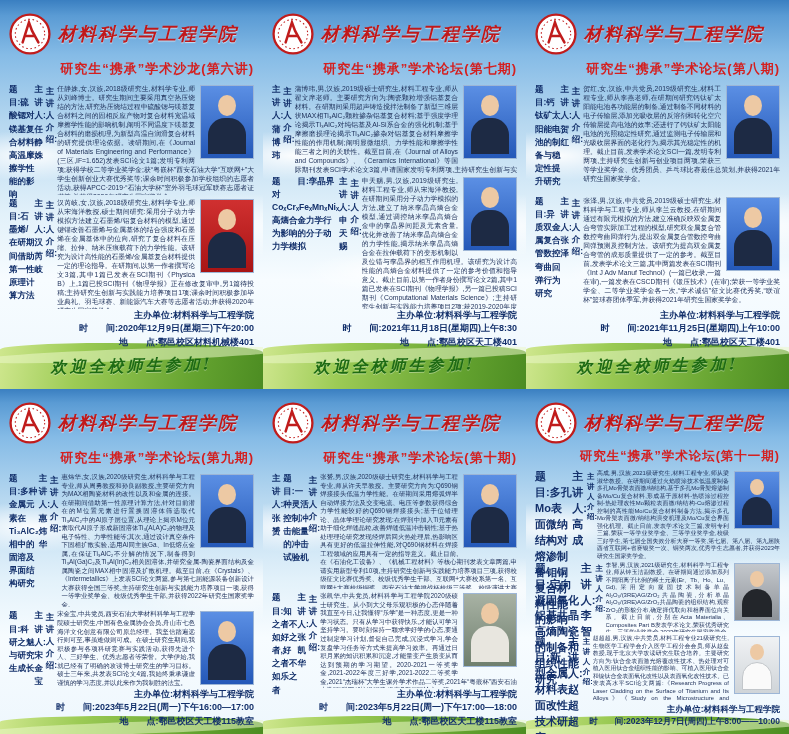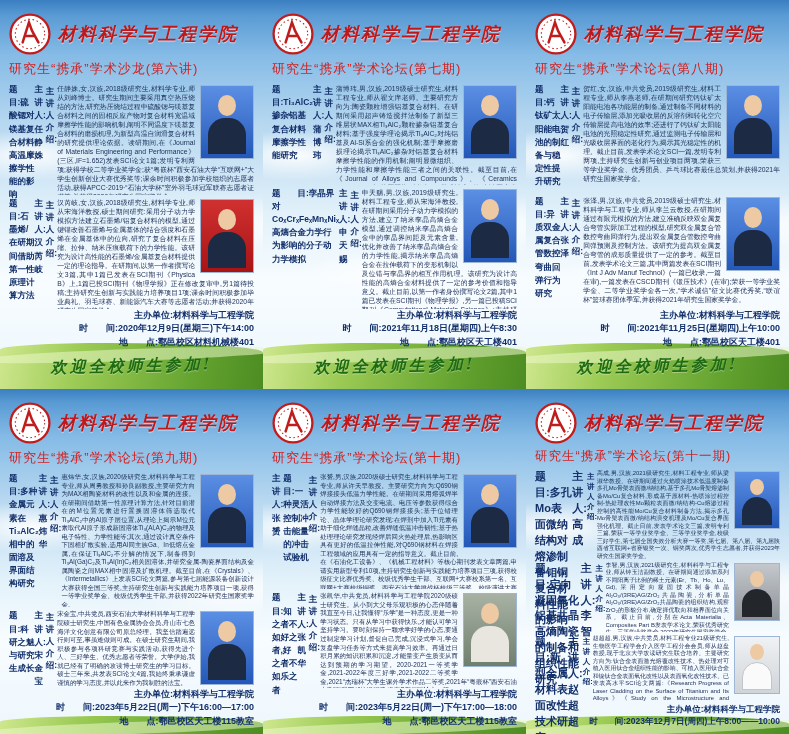--- a/index.html
+++ b/index.html
@@ -12,21 +12,21 @@
     background:
       radial-gradient(ellipse 130px 36px at 12% 40%, rgba(255,255,255,.95), rgba(255,255,255,0) 70%),
       radial-gradient(ellipse 160px 46px at 90% 58%, rgba(255,255,255,.85), rgba(255,255,255,0) 70%),
       radial-gradient(ellipse 110px 30px at 45% 70%, rgba(255,255,255,.8), rgba(255,255,255,0) 70%),
       linear-gradient(180deg,#3a7fc1 0%,#5a9bd4 4%,#85bbe6 14%,#b7d8f0 32%,#e2f1fa 55%,#f7fcff 72%,#eef7fd 100%);
   }
   .cell.bottom .poster{height:345px;}
   .p-header{display:flex;align-items:center;gap:7px;margin-top:13px;position:relative;z-index:2;}
   .logo{width:42px;height:42px;flex:0 0 42px;}
   .college{font-family:"DejaVu Serif",serif;font-weight:bold;font-style:italic;font-size:18px;color:#c0181a;letter-spacing:2px;white-space:nowrap;text-shadow:0 1px 1px rgba(255,255,255,.6);}
-  .series{text-align:left;color:#d41f1f;font-weight:normal;font-size:13px;letter-spacing:1px;margin:5px 0 3px;position:relative;z-index:2;}
+  .series{text-align:right;color:#d41f1f;font-weight:bold;font-size:13px;letter-spacing:1px;margin:5px 0 3px;position:relative;z-index:2;}
   .sec{position:relative;z-index:2;margin-top:2px;min-height:0;flex:1 1 auto;display:flex;}
   .line{font-size:8.5px;font-weight:bold;color:#13306b;line-height:1.55;}
   .introlab{font-size:8.5px;font-weight:bold;color:#13306b;margin-top:3px;}
   .intro{font-size:6.8px;color:#1a2c56;line-height:1.33;text-align:justify;margin-top:1px;overflow:hidden;flex:1 1 auto;min-height:0;}
   .photo{float:right;width:54px;height:74px;margin:1px 0 3px 5px;border:1px solid #9db6d6;position:relative;overflow:hidden;box-sizing:border-box;}
   .photo::before{content:"";display:block;width:18px;height:21px;border-radius:50%;background:#edc9a4;margin:9px auto 0;}
   .photo::after{content:"";display:block;width:38px;height:36px;border-radius:17px 17px 0 0;background:#1d2a44;margin:2px auto 0;}
   .ph-blue{background:linear-gradient(180deg,#5b8fe4,#2458b8);}
   .ph-red{background:linear-gradient(180deg,#d03030,#a81414);}
   .ph-outdoor{background:linear-gradient(180deg,#a8b2a4,#6f7f6e);}
@@ -79,21 +79,21 @@
         <div class="intro"><div class="photo ph-blue"></div><span>任静姝,女,汉族,2018级研究生,材料学专业,师从刘峰博士。研究生期间主要采用真空热压烧结的方法,研究热压烧结过程中硫酸锶与镁基复合材料之间的固相反应产物对复合材料宽温域摩擦学性能的影响机制,阐明不同温度下镁基复合材料的磨损机理,为新型高温自润滑复合材料的研究提供理论依据。读研期间,在《Journal of Materials Engineering and Performance》(三区,IF=1.652)发表SCI论文1篇;发明专利两项;获得学校二等学业奖学金;获“粤嵌杯”西安石油大学“互联网+”大学生创新创业大赛优秀奖等;课余时间积极参加学校组织的志愿者活动,获得APCC·2019·“石油大学杯”室外羽毛球冠军联赛志愿者证书等;并获得2020年研究生国家奖学金。</span></div>
       </div>
       <div class="sec">
         <div class="line"><span class="lab">题　　目:</span><span>石墨烯/在研期间借助第一性原理计算方法</span></div>
         <div class="line"><span class="lab">主讲人:</span><span>汉芮岐</span></div>
         <div class="introlab">主讲人介绍:</div>
         <div class="intro"><div class="photo ph-red"></div><span>汉芮岐,女,汉族,2018级研究生,材料学专业,师从宋海洋教授,硕士期间研究:采用分子动力学模拟方法建立石墨烯/铝复合材料的模型,通过键锚改善石墨烯与金属基体的结合强度和石墨烯在金属基体中的位向,研究了复合材料在压缩、拉伸、纳米压痕载荷下的力学性能。该研究为设计高性能的石墨烯/金属基复合材料提供一定的理论指导。在研期间,以第一作者撰写论文3篇,其中1篇已发表在SCI期刊《Physica B》上,1篇已投SCI期刊《物理学报》正在修改复审中,另1篇待投稿;主持研究生创新与实践能力培养项目1项;课余时间积极参加毕业典礼、羽毛球赛、新能源汽车大赛等志愿者活动;并获得2020年研究生国家奖学金。</span></div>
       </div>
       <div class="footer">
         <div class="f-line"><span>主办单位:</span><span>材料科学与工程学院</span></div>
-        <div class="f-line"><span>时　　间:</span><span>2020年12月9日(星期三)下午14:00</span></div>
+        <div class="f-line"><span>时　　间:</span><span>2020年12月9日(星期三)下午20:00</span></div>
         <div class="f-line"><span>地　　点:</span><span>鄠邑校区材料机械楼401</span></div>
       </div>
       <div class="grass">
           <div class="welcome">欢迎全校师生参加!</div>
         </div>
     </div>
   </div>
 
   <div class="cell top">
     <div class="poster">
@@ -102,21 +102,20 @@
           <svg viewBox="0 0 40 40" width="42" height="42">
               <circle cx="20" cy="20" r="18.5" fill="#fff" stroke="#c01c1c" stroke-width="2.2"></circle>
               <circle cx="20" cy="20" r="14" fill="none" stroke="#c01c1c" stroke-width="1" stroke-dasharray="1.5 2.5"></circle>
               <path d="M13 28 L19 9 L22 17 L28 28 M16 22 L24 22" stroke="#c01c1c" stroke-width="2.4" fill="none" stroke-linecap="round"></path>
             </svg>
         </div>
         <div class="college">材料科学与工程学院</div>
       </div>
       <div class="series">研究生“携承”学术论坛(第七期)</div>
       <div class="sec">
-        <div class="line"><span class="lab">题　　目:</span><span>Ti₃AlC₂掺杂铝基复合材料摩擦学性能研究</span></div>
         <div class="line"><span class="lab">主讲人:</span><span>蒲博玮</span></div>
         <div class="introlab">主讲人介绍:</div>
         <div class="intro"><div class="photo ph-blue"></div><span>蒲博玮,男,汉族,2019级硕士研究生,材料工程专业,师从翟文庠老师。主要研究方向为:陶瓷颗粒增强铝基复合材料。在研期间采用超声铸造搅拌法制备了新型三维层状MAX相Ti₃AlC₂颗粒掺杂铝基复合材料;基于强度学理论揭示Ti₃AlC₂对纯铝基及Al-Si系合金的强化机制;基于摩擦磨损理论揭示Ti₃AlC₂掺杂对铝基复合材料摩擦学性能的作用机制;阐明显微组织、力学性能和摩擦学性能三者之间的关联性。截至目前,在《Journal of Alloys and Compounds》、《Ceramics International》等国际期刊发表SCI学术论文3篇,申请国家发明专利两项,主持研究生创新与实践能力培养项目一项;获一等学业奖学金、校级三好学生、西石大挑战杯校级二等奖等荣誉;并获得2021年研究生国家奖学金。</span></div>
       </div>
       <div class="sec">
         <div class="line"><span class="lab">题　　目:</span><span>孪晶界对CoₓCrₓFeₓMnₓNiₓ高熵合金力学行为影响的分子动力学模拟</span></div>
         <div class="line"><span class="lab">主讲人:</span><span>申天赐</span></div>
         <div class="introlab">主讲人介绍:</div>
         <div class="intro"><div class="photo ph-blue"></div><span>申天赐,男,汉族,2019级研究生,材料工程专业,师从宋海洋教授,在研期间采用分子动力学模拟的方法,建立了纳米孪晶高熵合金模型,通过调控纳米孪晶高熵合金中的孪晶界间距及元素含量,优化并改善了纳米孪晶高熵合金的力学性能,揭示纳米孪晶高熵合金在拉伸载荷下的变形机制以及位错与孪晶界的相互作用机理。该研究为设计高性能的高熵合金材料提供了一定的参考价值和指导意义。截止目前,以第一作者身份撰写论文2篇,其中1篇已发表在SCI期刊《物理学报》,另一篇已投稿SCI期刊《Computational Materials Science》;主持研究生创新与实践能力培养项目2项;获2019-2020年度及2020-2021年度一等学业奖学金,并获得2021年研究生国家奖学金,课余时间积极参与新冠疫情防控、能源杯挑战大赛等志愿者活动。</span></div>
       </div>

